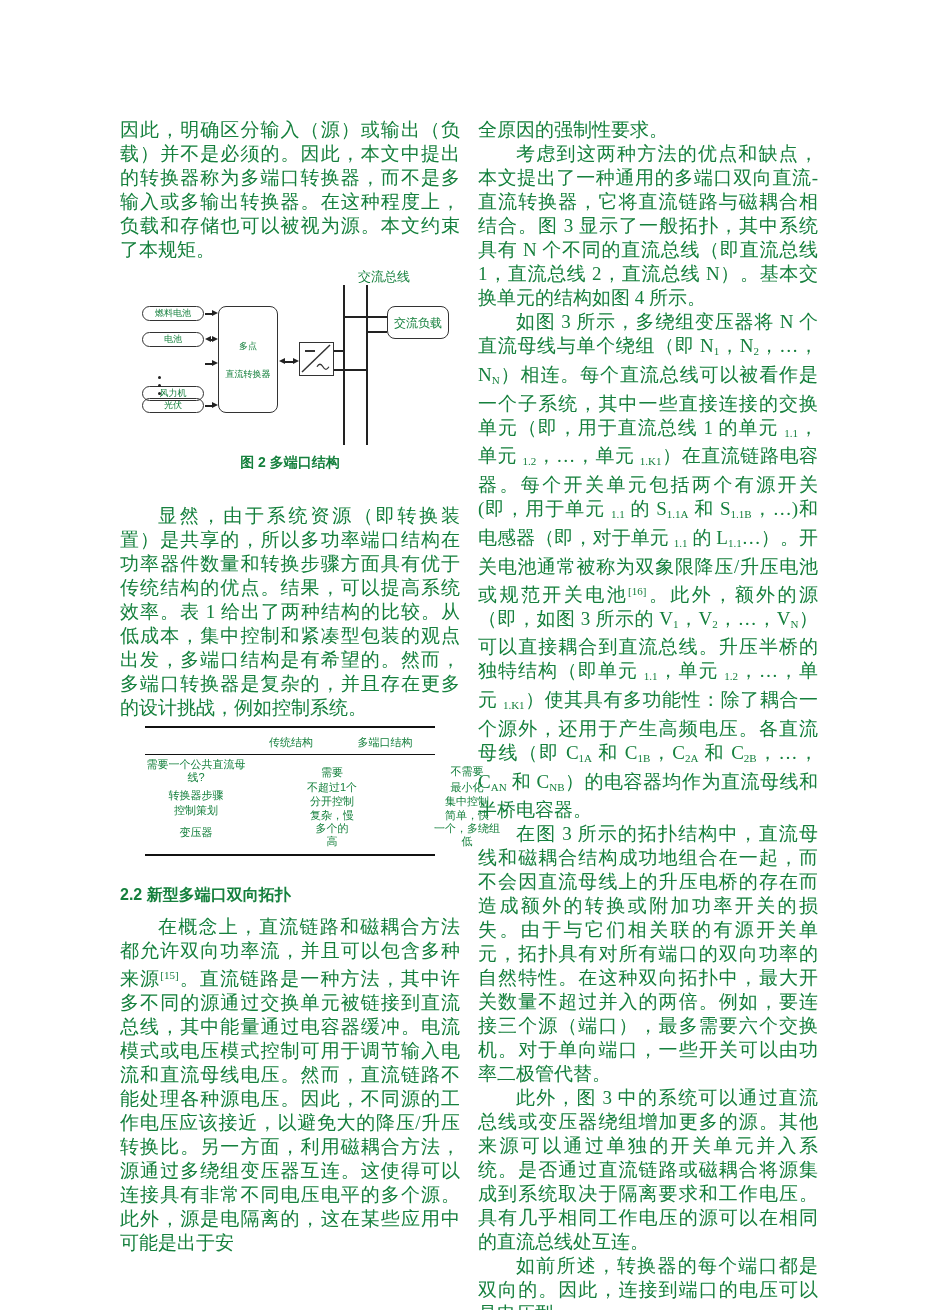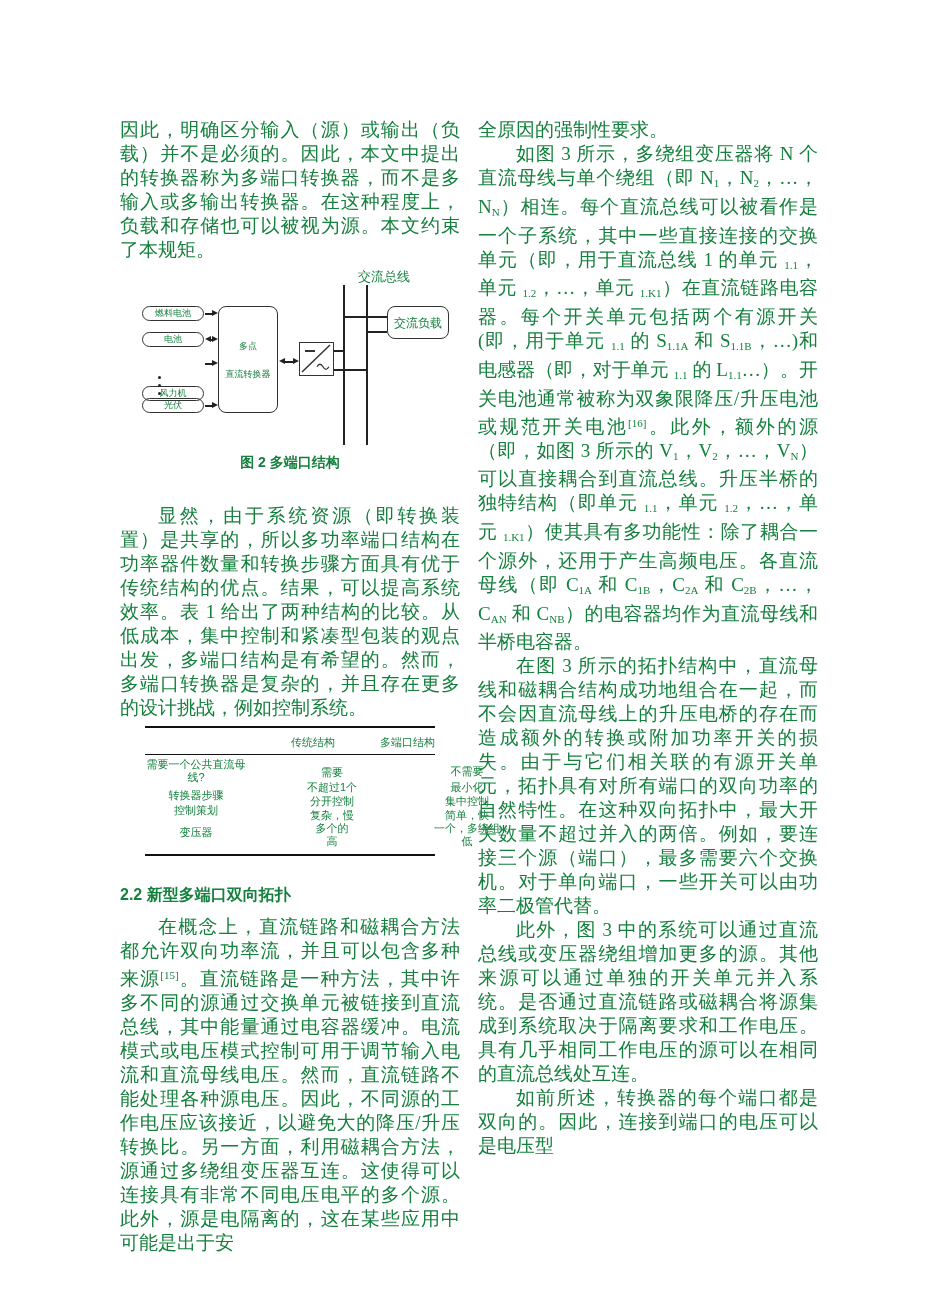--- a/index.html
+++ b/index.html
@@ -34,21 +34,21 @@
   .dot{position:absolute;width:3px;height:3px;border-radius:50%;background:#222;left:38px;}
   .fig-caption{margin-top:0;text-align:center;font-weight:bold;font-size:14px;line-height:20px;
                font-family:"Liberation Sans","DejaVu Sans",sans-serif;}
 
   
   .tbl-title{margin:26px 0 0 18px;font-weight:bold;font-size:14px;line-height:18px;
              font-family:"Liberation Sans","DejaVu Sans",sans-serif;}
   .tbl{width:290px;margin:6px 0 0 25px;border-top:2.5px solid #111;border-bottom:2.5px solid #111;
        font-size:11px;font-family:"Liberation Sans","DejaVu Sans",sans-serif;}
   .tbl-head{display:grid;grid-template-columns:102px 88px 100px;border-bottom:1px solid #111;padding:8px 0 6px;}
-  .tbl-head div{text-align:right;line-height:12px;}
+  .tbl-head div{text-align:center;line-height:12px;}
   .tbl-body{display:grid;grid-template-columns:102px 88px 100px;padding:3px 0 6px;gap:41px;}
   .tcol{display:flex;flex-direction:column;align-items:center;text-align:center;line-height:13px;}
   .tcol span{display:block;}
 
   .sec-heading{margin:28px 0 0 0;font-weight:bold;font-size:16px;line-height:22px;
                font-family:"Liberation Sans","DejaVu Sans",sans-serif;text-align:left;text-indent:0;}
   .p-after-heading{margin-top:9px;}
   .p-after-caption{margin-top:32px;}
 </style>
 </head>
@@ -147,19 +147,20 @@
       </div>
     </div>
 
     <p class="sec-heading">2.2  新型多端口双向拓扑</p>
 
     <p class="para indent p-after-heading"><span>在概念上，直流链路和磁耦合方法都允许双向功率流，并且可以包含多种来源</span><span class="sup">[15]</span><span>。直流链路是一种方法，其中许多不同的源通过交换单元被链接到直流总线，其中能量通过电容器缓冲。电流模式或电压模式控制可用于调节输入电流和直流母线电压。然而，直流链路不能处理各种源电压。因此，不同源的工作电压应该接近，以避免大的降压/升压转换比。另一方面，利用磁耦合方法，源通过多绕组变压器互连。这使得可以连接具有非常不同电压电平的多个源。此外，源是电隔离的，这在某些应用中可能是出于安</span></p>
   </div>
 
   <div id="right-col" class="col">
     <p class="para">全原因的强制性要求。</p>
+    <p class="para indent">考虑到这两种方法的优点和缺点，本文提出了一种通用的多端口双向直流-直流转换器，它将直流链路与磁耦合相结合。图 3 显示了一般拓扑，其中系统具有 N 个不同的直流总线（即直流总线 1，直流总线 2，直流总线 N）。基本交换单元的结构如图 4 所示。</p>
     <p class="para indent"><span>如图 3 所示，多绕组变压器将 N 个直流母线与单个绕组（即 N</span><span class="sub">1</span><span>，N</span><span class="sub">2</span><span>，…，N</span><span class="sub">N</span><span>）相连。每个直流总线可以被看作是一个子系统，其中一些直接连接的交换单元（即，用于直流总线 1 的单元 </span><span class="sub">1.1</span><span>，单元 </span><span class="sub">1.2</span><span>，…，单元 </span><span class="sub">1.K1</span><span>）在直流链路电容器。每个开关单元包括两个有源开关(即，用于单元 </span><span class="sub">1.1</span><span> 的 S</span><span class="sub">1.1A</span><span> 和 S</span><span class="sub">1.1B</span><span>，…)和电感器（即，对于单元 </span><span class="sub">1.1</span><span> 的 L</span><span class="sub">1.1</span><span>…）。开关电池通常被称为双象限降压/升压电池或规范开关电池</span><span class="sup">[16]</span><span>。此外，额外的源（即，如图 3 所示的 V</span><span class="sub">1</span><span>，V</span><span class="sub">2</span><span>，…，V</span><span class="sub">N</span><span>）可以直接耦合到直流总线。升压半桥的独特结构（即单元 </span><span class="sub">1.1</span><span>，单元 </span><span class="sub">1.2</span><span>，…，单元 </span><span class="sub">1.K1</span><span>）使其具有多功能性：除了耦合一个源外，还用于产生高频电压。各直流母线（即 C</span><span class="sub">1A</span><span> 和 C</span><span class="sub">1B</span><span>，C</span><span class="sub">2A</span><span> 和 C</span><span class="sub">2B</span><span>，…，C</span><span class="sub">AN</span><span> 和 C</span><span class="sub">NB</span><span>）的电容器均作为直流母线和半桥电容器。</span></p>
     <p class="para indent">在图 3 所示的拓扑结构中，直流母线和磁耦合结构成功地组合在一起，而不会因直流母线上的升压电桥的存在而造成额外的转换或附加功率开关的损失。由于与它们相关联的有源开关单元，拓扑具有对所有端口的双向功率的自然特性。在这种双向拓扑中，最大开关数量不超过并入的两倍。例如，要连接三个源（端口），最多需要六个交换机。对于单向端口，一些开关可以由功率二极管代替。</p>
     <p class="para indent">此外，图 3 中的系统可以通过直流总线或变压器绕组增加更多的源。其他来源可以通过单独的开关单元并入系统。是否通过直流链路或磁耦合将源集成到系统取决于隔离要求和工作电压。具有几乎相同工作电压的源可以在相同的直流总线处互连。</p>
     <p class="para indent">如前所述，转换器的每个端口都是双向的。因此，连接到端口的电压可以是电压型</p>
   </div>
 
 </div>
 
 </body></html>

